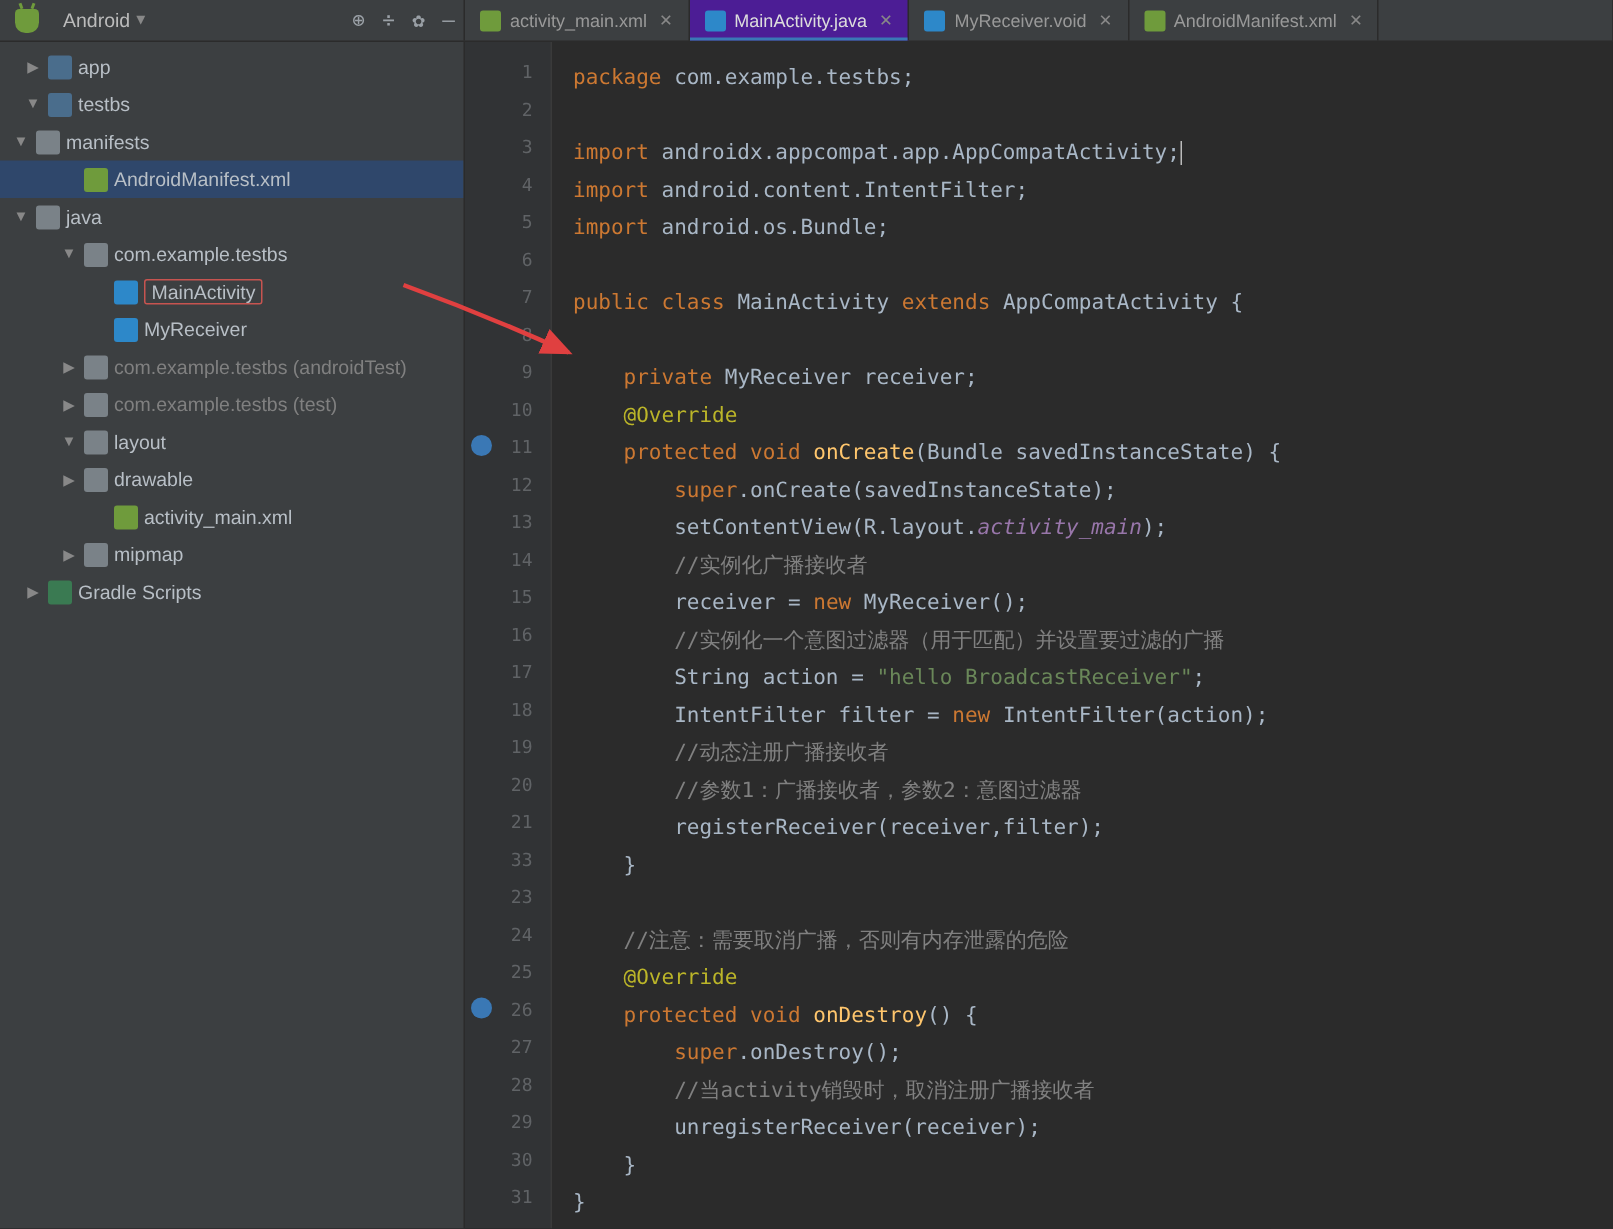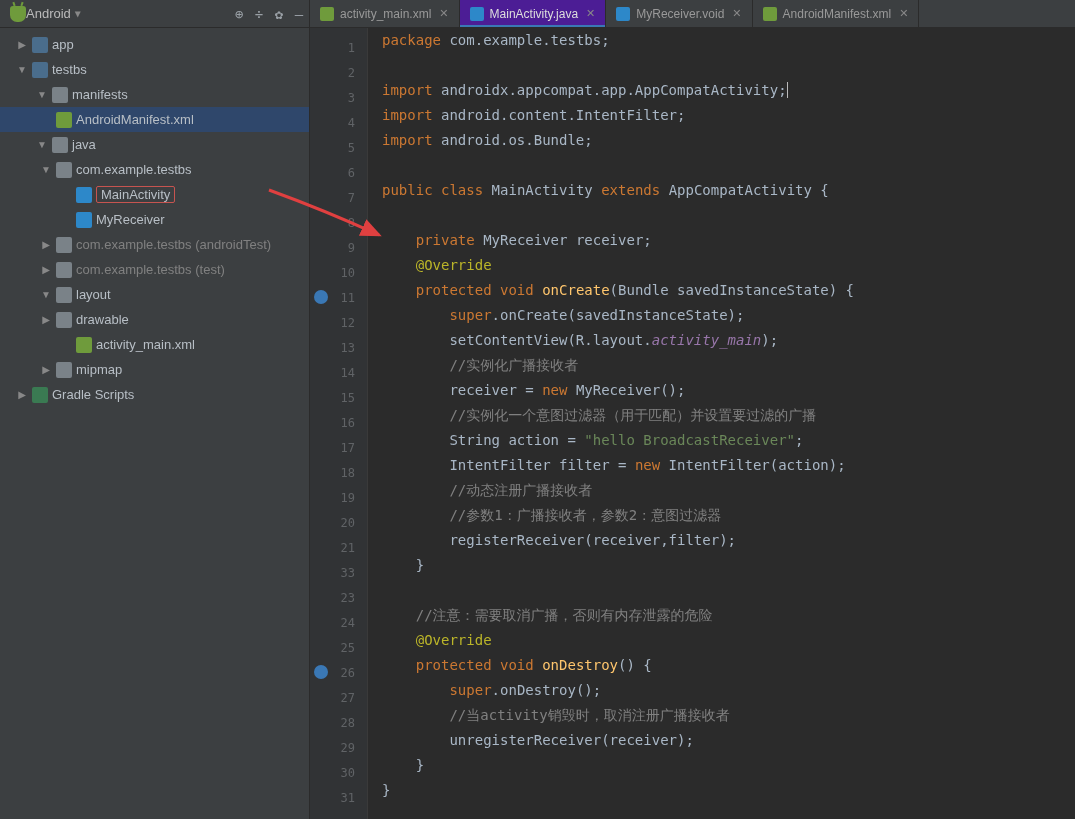--- a/index.html
+++ b/index.html
@@ -1,20 +1,20 @@
 <!DOCTYPE html>
 <html><head>
 <meta charset="utf-8">
 <style>
 html,body{margin:0;padding:0;width:1075px;height:819px;background:#2b2b2b;color:#a9b7c6;font-family:"Consolas","Menlo",monospace;font-size:13px;overflow:hidden}
 *{box-sizing:border-box}
 .root{display:flex;height:100%;flex-direction:column}
 .top-bar{display:flex;height:28px;background:#3c3f41;border-bottom:1px solid #2b2b2b}
 .side-head{display:flex;align-items:center;width:310px;height:100%;border-right:1px solid #2b2b2b}
-.side-head .title{margin-left:0;color:#bbb;font-family:sans-serif}
+.side-head .title{margin-left:16px;color:#bbb;font-family:sans-serif}
 .side-head .dd-arrow{margin-left:4px;color:#888;font-size:10px}
 .side-head .spacer{flex:1}
 .side-head .ic{width:20px;text-align:center;color:#9aa0a6;font-size:14px;cursor:pointer}
 .tabs{display:flex;height:100%;flex:1;align-items:stretch}
 .tab{display:flex;align-items:center;padding:0 10px;color:#999;border-right:1px solid #2b2b2b;font-family:sans-serif;font-size:12px;position:relative;cursor:pointer}
 .tab.active{background:#4c1d95;color:#ddd}
 .tab.active::after{content:"";position:absolute;left:0;right:0;bottom:0;height:2px;background:#3a78b5}
 .tab .ficon{width:14px;height:14px;margin-right:6px;border-radius:2px;display:flex;align-items:center;justify-content:center;font-size:9px;color:#fff;font-weight:bold}
 .ic-xml{background:#6f9b3c}
 .ic-java{background:#2d88c9}
@@ -32,28 +32,28 @@
 .ticon{width:16px;height:16px;margin:0 4px;border-radius:2px;display:flex;align-items:center;justify-content:center;font-size:10px;color:#fff}
 .ticon.mod{background:#4a6d8c}
 .ticon.dir{background:#7a8288}
 .ticon.pkg{background:#7a8288}
 .ticon.cls{background:#2d88c9}
 .ticon.xml{background:#6f9b3c}
 .ticon.res{background:#c7a252}
 .ticon.gr{background:#3a7a52}
 .label{color:#b8bfc6;white-space:nowrap}
 .label.dim{color:#808080}
-.ind-0{padding-left:16px}.ind-1{padding-left:36px}.ind-2{padding-left:40px}.ind-3{padding-left:60px}
+.ind-0{padding-left:16px}.ind-1{padding-left:8px}.ind-2{padding-left:40px}.ind-3{padding-left:60px}
 .editor{flex:1;display:flex;background:#2b2b2b;position:relative}
 .gutter{width:58px;background:#313335;color:#606366;text-align:right;padding:8px 12px 0 0;line-height:25px;font-size:12px;border-right:1px solid #3a3a3a;position:relative}
 .gnum{height:25px;position:relative}
 .gmark{position:absolute;left:4px;top:4px;width:14px;height:14px;border-radius:50%}
 .gmark.ov{background:#3a78b5}
 .gmark.ann{color:#c7a252;font-size:10px;width:auto;left:2px;top:2px}
-.code{flex:1;padding:0 0 0 14px;line-height:25px;white-space:pre;font-size:14px}
+.code{flex:1;padding:12px 0 0 14px;line-height:25px;white-space:pre;font-size:14px}
 .kw{color:#cc7832}
 .fn{color:#ffc66d}
 .str{color:#6a8759}
 .cmt{color:#808080}
 .typ{color:#a9b7c6}
 .ann{color:#bbb529}
 .it{font-style:italic;color:#9876aa}
 .cur{border-right:1px solid #bbb}
 .arrow-anno{position:absolute;left:264px;top:180px;pointer-events:none;z-index:50}
 .arrow-anno svg{overflow:visible}

